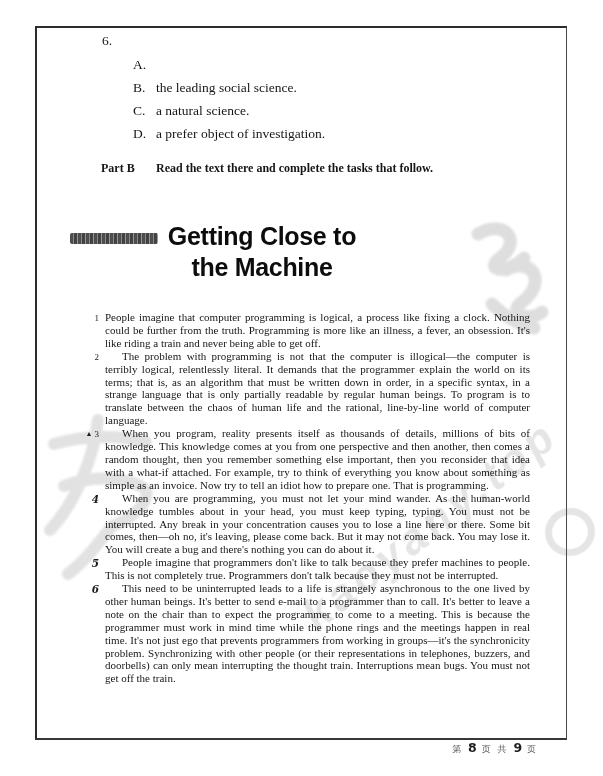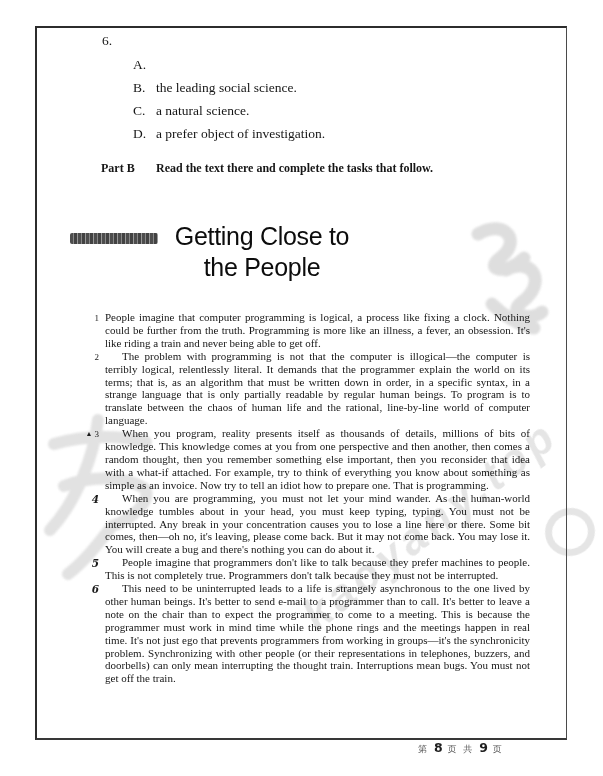--- a/index.html
+++ b/index.html
@@ -43,21 +43,21 @@
   .opt{display:flex;margin-bottom:9.5px;line-height:1;}
   .opt .olabel{width:17px;flex:0 0 17px;margin-right:6px;}
   .partb{
     position:absolute;left:87px;top:161px;width:460px;
     font-weight:bold;font-size:12px;display:flex;margin-left:14px;
   }
   .partb .pb-label{flex:0 0 55px;}
   
   .title-wrap{
     position:absolute;left:0;top:221px;width:524px;text-align:center;
-    font-family:"Liberation Sans",sans-serif;font-weight:normal;
+    font-family:"Liberation Sans",sans-serif;font-weight:bold;
     font-size:25px;line-height:31px;letter-spacing:-0.3px;color:#0c0c0c;
   }
   .title-strip{
     position:absolute;left:70px;top:233px;width:88px;height:11px;
     background:repeating-linear-gradient(90deg,#3a3a3a 0 3px,#7b7b7b 3px 4px,#2e2e2e 4px 7px,#8d8d8d 7px 8px);
     filter:blur(0.5px);border-radius:2px;opacity:.9;
   }
   
   .article-body{
     position:absolute;left:105px;top:311px;width:425px;
@@ -70,21 +70,21 @@
     font-size:9px;text-indent:0;color:#1b1b1b;
   }
   .pmark{font-size:7px;vertical-align:1px;margin-right:2px;}
   .para:nth-of-type(n+4) .pnum{
     font-style:italic;font-weight:bold;font-size:10.5px;
     font-family:"DejaVu Serif",serif;
   }
   
   .footer{
     position:absolute;left:418px;top:740px;width:120px;
-    font-size:9px;color:#5a5a5a;letter-spacing:2px;text-align:left;
+    font-size:9px;color:#5a5a5a;letter-spacing:2px;text-align:right;
     font-family:"DejaVu Sans",sans-serif;white-space:nowrap;
   }
   .footer .big{font-size:12.5px;font-weight:bold;color:#1f1f1f;letter-spacing:0;}
 </style>
 </head>
 <body>
 
 <div class="wm-layer">
   <div class="wm-site">kaoyany.top</div>
   <div class="wm-ring"></div>
@@ -135,21 +135,21 @@
     </div>
 
   <div class="partb">
     <span class="pb-label">Part B</span>
     <span>Read the text there and complete the tasks that follow.</span>
   </div>
 
   <div class="title-strip"></div>
   <div class="title-wrap">
     <div>Getting Close to</div>
-    <div>the People</div>
+    <div>the Machine</div>
   </div>
 
   <div class="article-body">
 
       <p class="para">
         <span class="pnum"><span class="pmark"></span><span>1</span></span>
         <span>People imagine that computer programming is logical, a process like fixing a clock. Nothing could be further from the truth. Programming is more like an illness, a fever, an obsession. It's like riding a train and never being able to get off.</span>
       </p>
 
       <p class="para">

